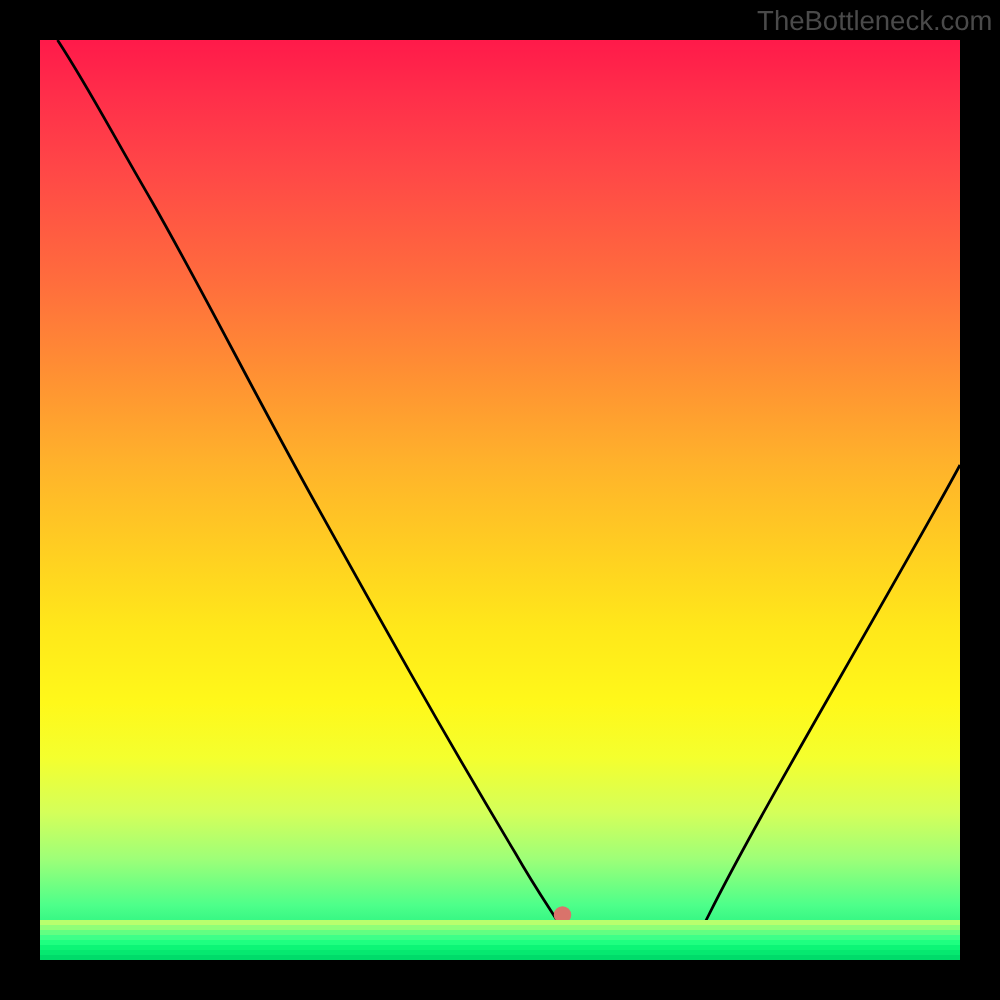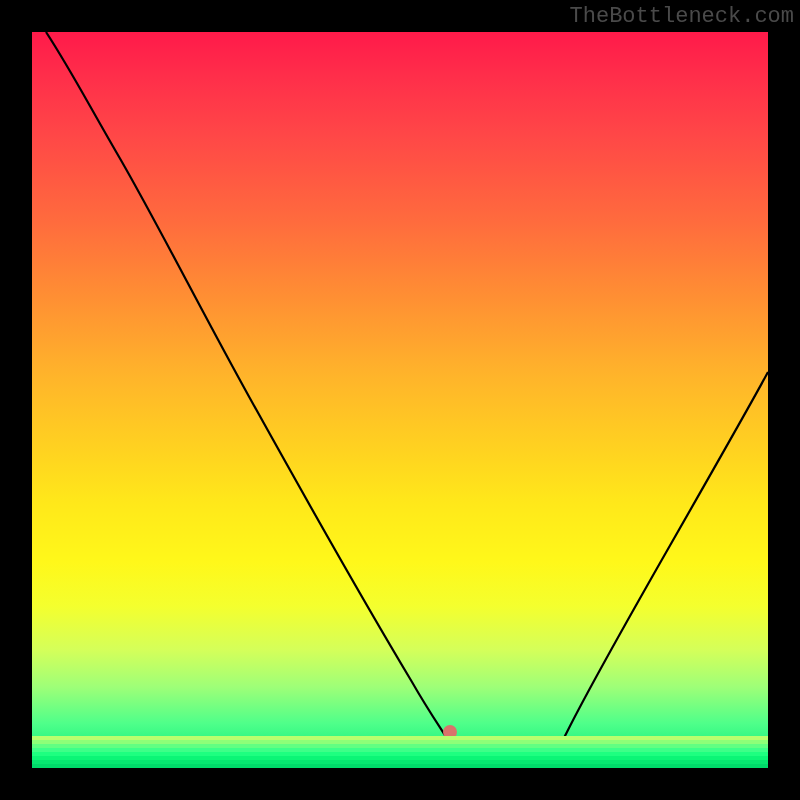--- a/index.html
+++ b/index.html
@@ -12,21 +12,20 @@
     font-family: Arial, sans-serif;
   }
   .watermark {
     position: absolute;
     top: 4px;
     right: 6px;
     color: #4a4a4a;
     font-size: 22px;
     font-weight: 400;
     z-index: 10;
-    font-family: Liberation Mono, monospace;
   }
   .plot-area {
     position: absolute;
     left: 32px;
     top: 32px;
     width: 736px;
     height: 736px;
     background: linear-gradient(to bottom,
       #ff1a4a 0%,
       #ff2e4a 6%,

